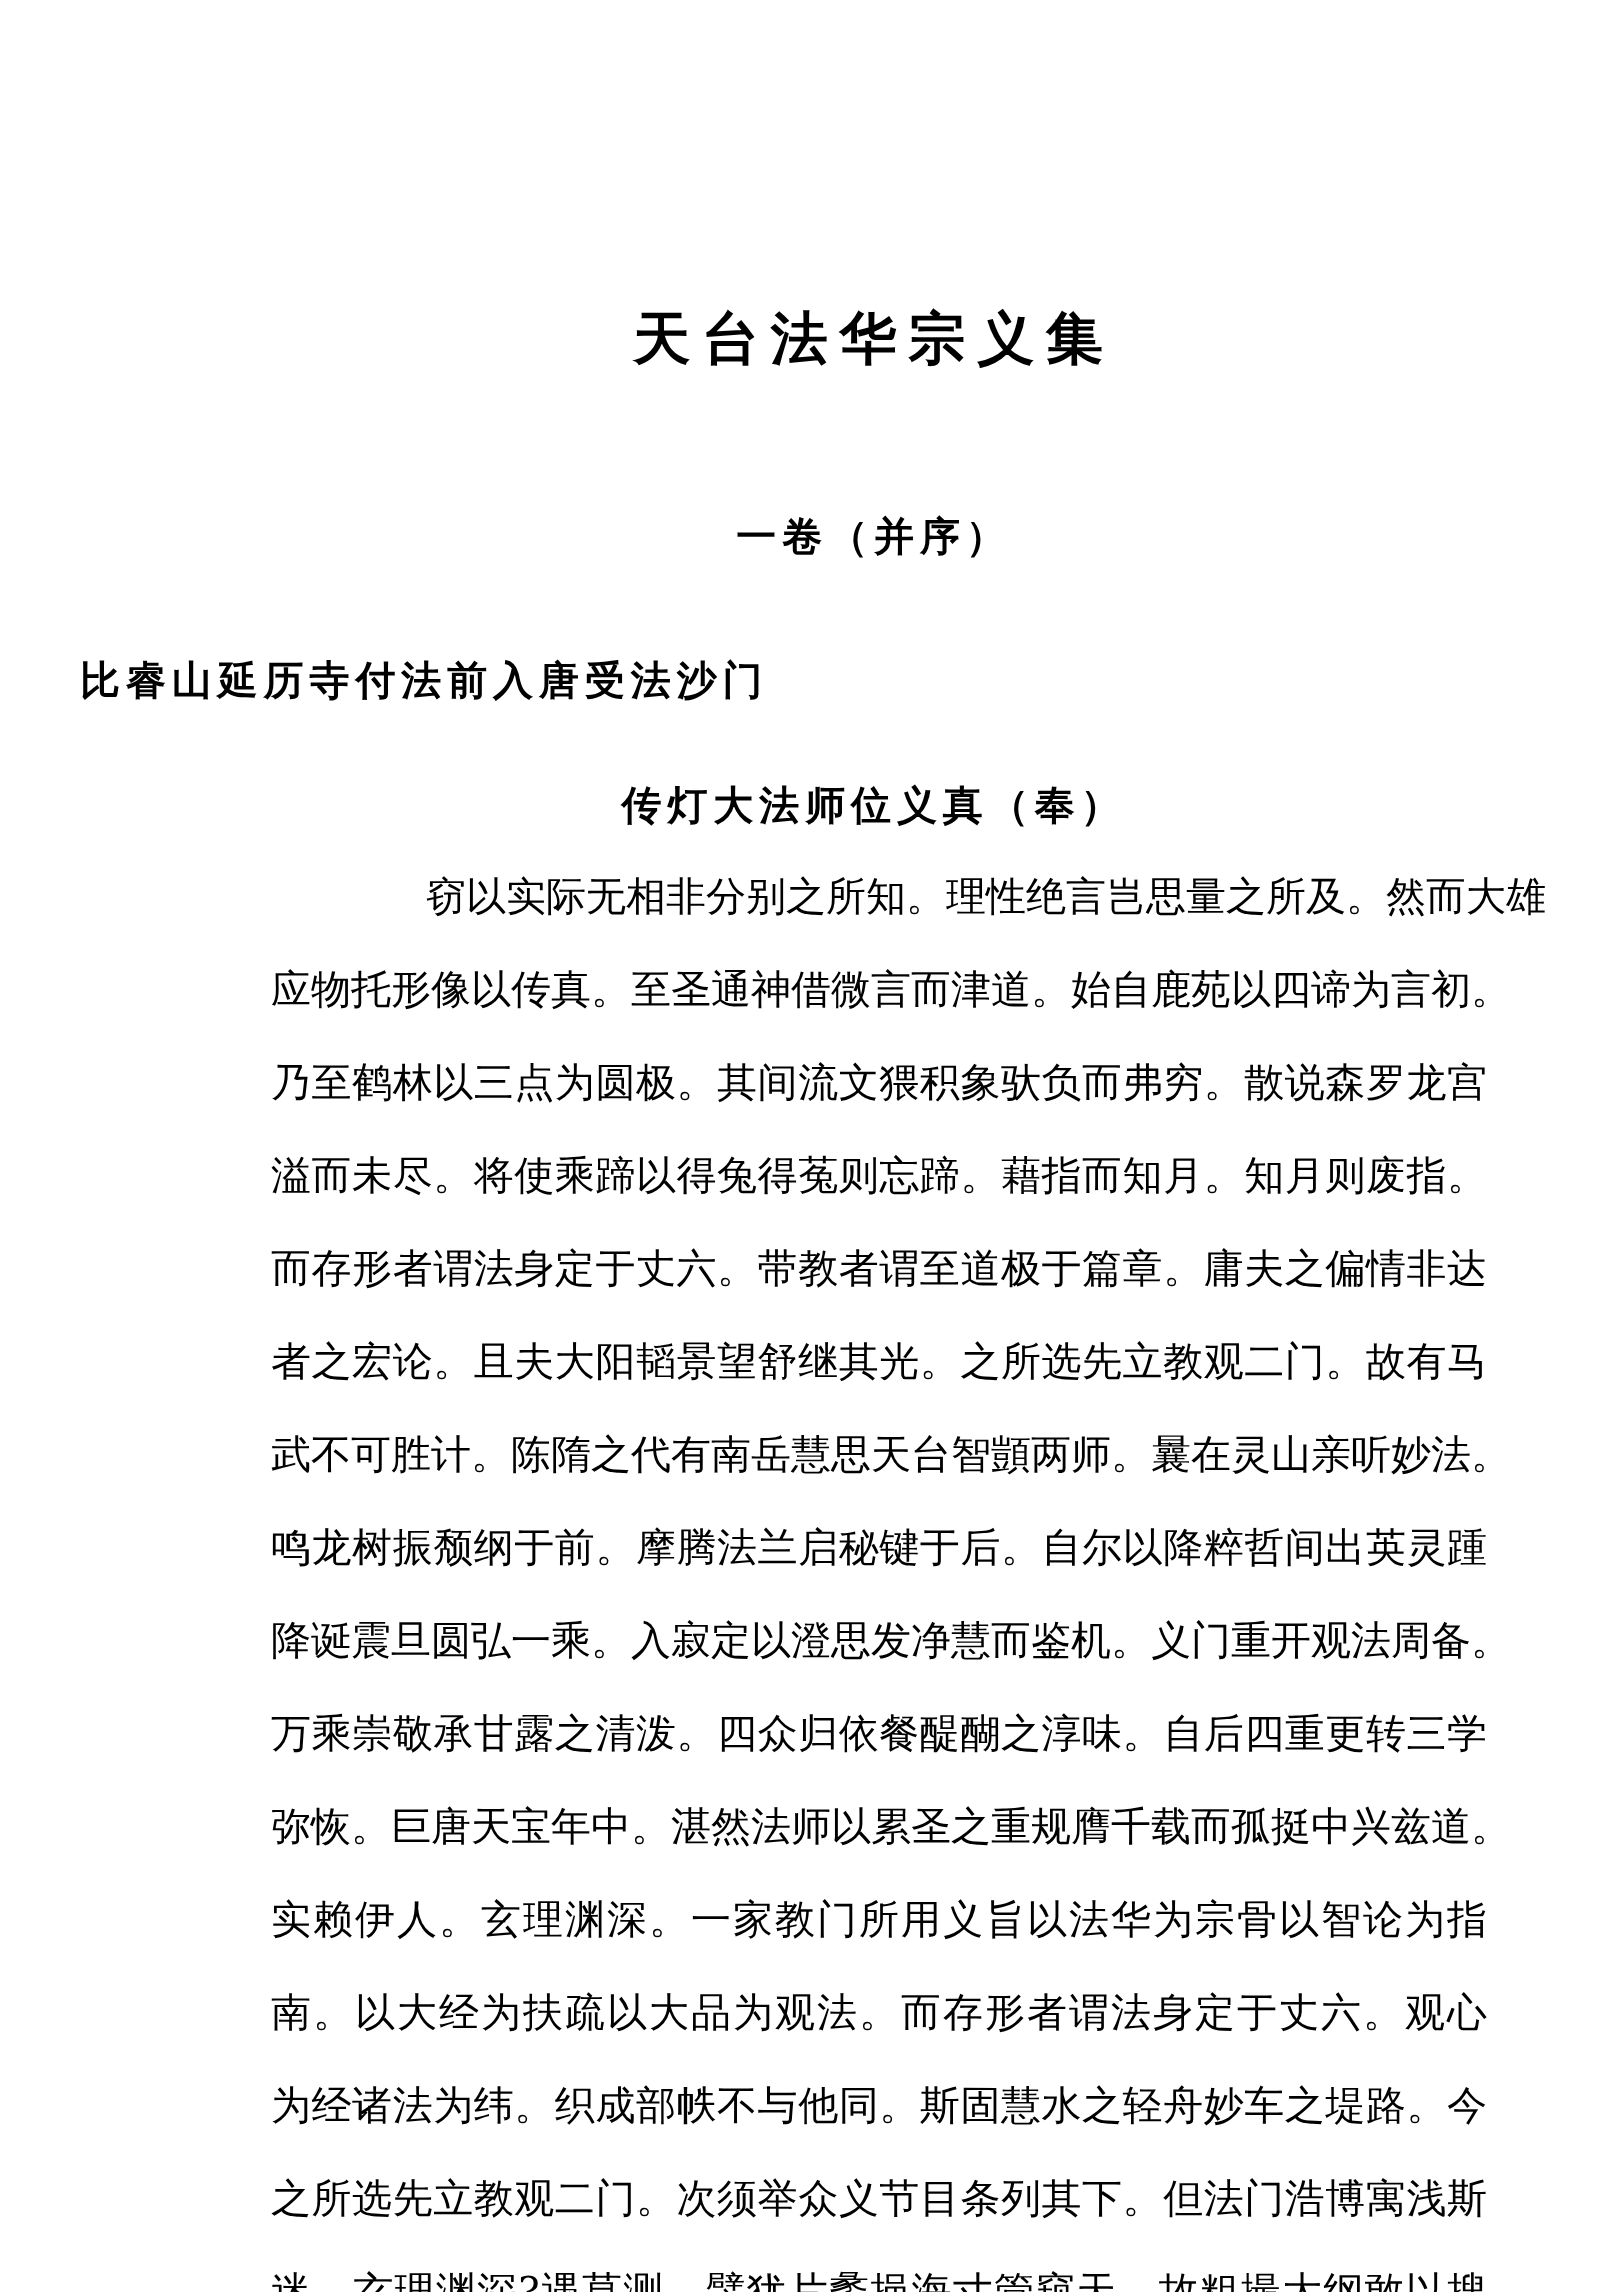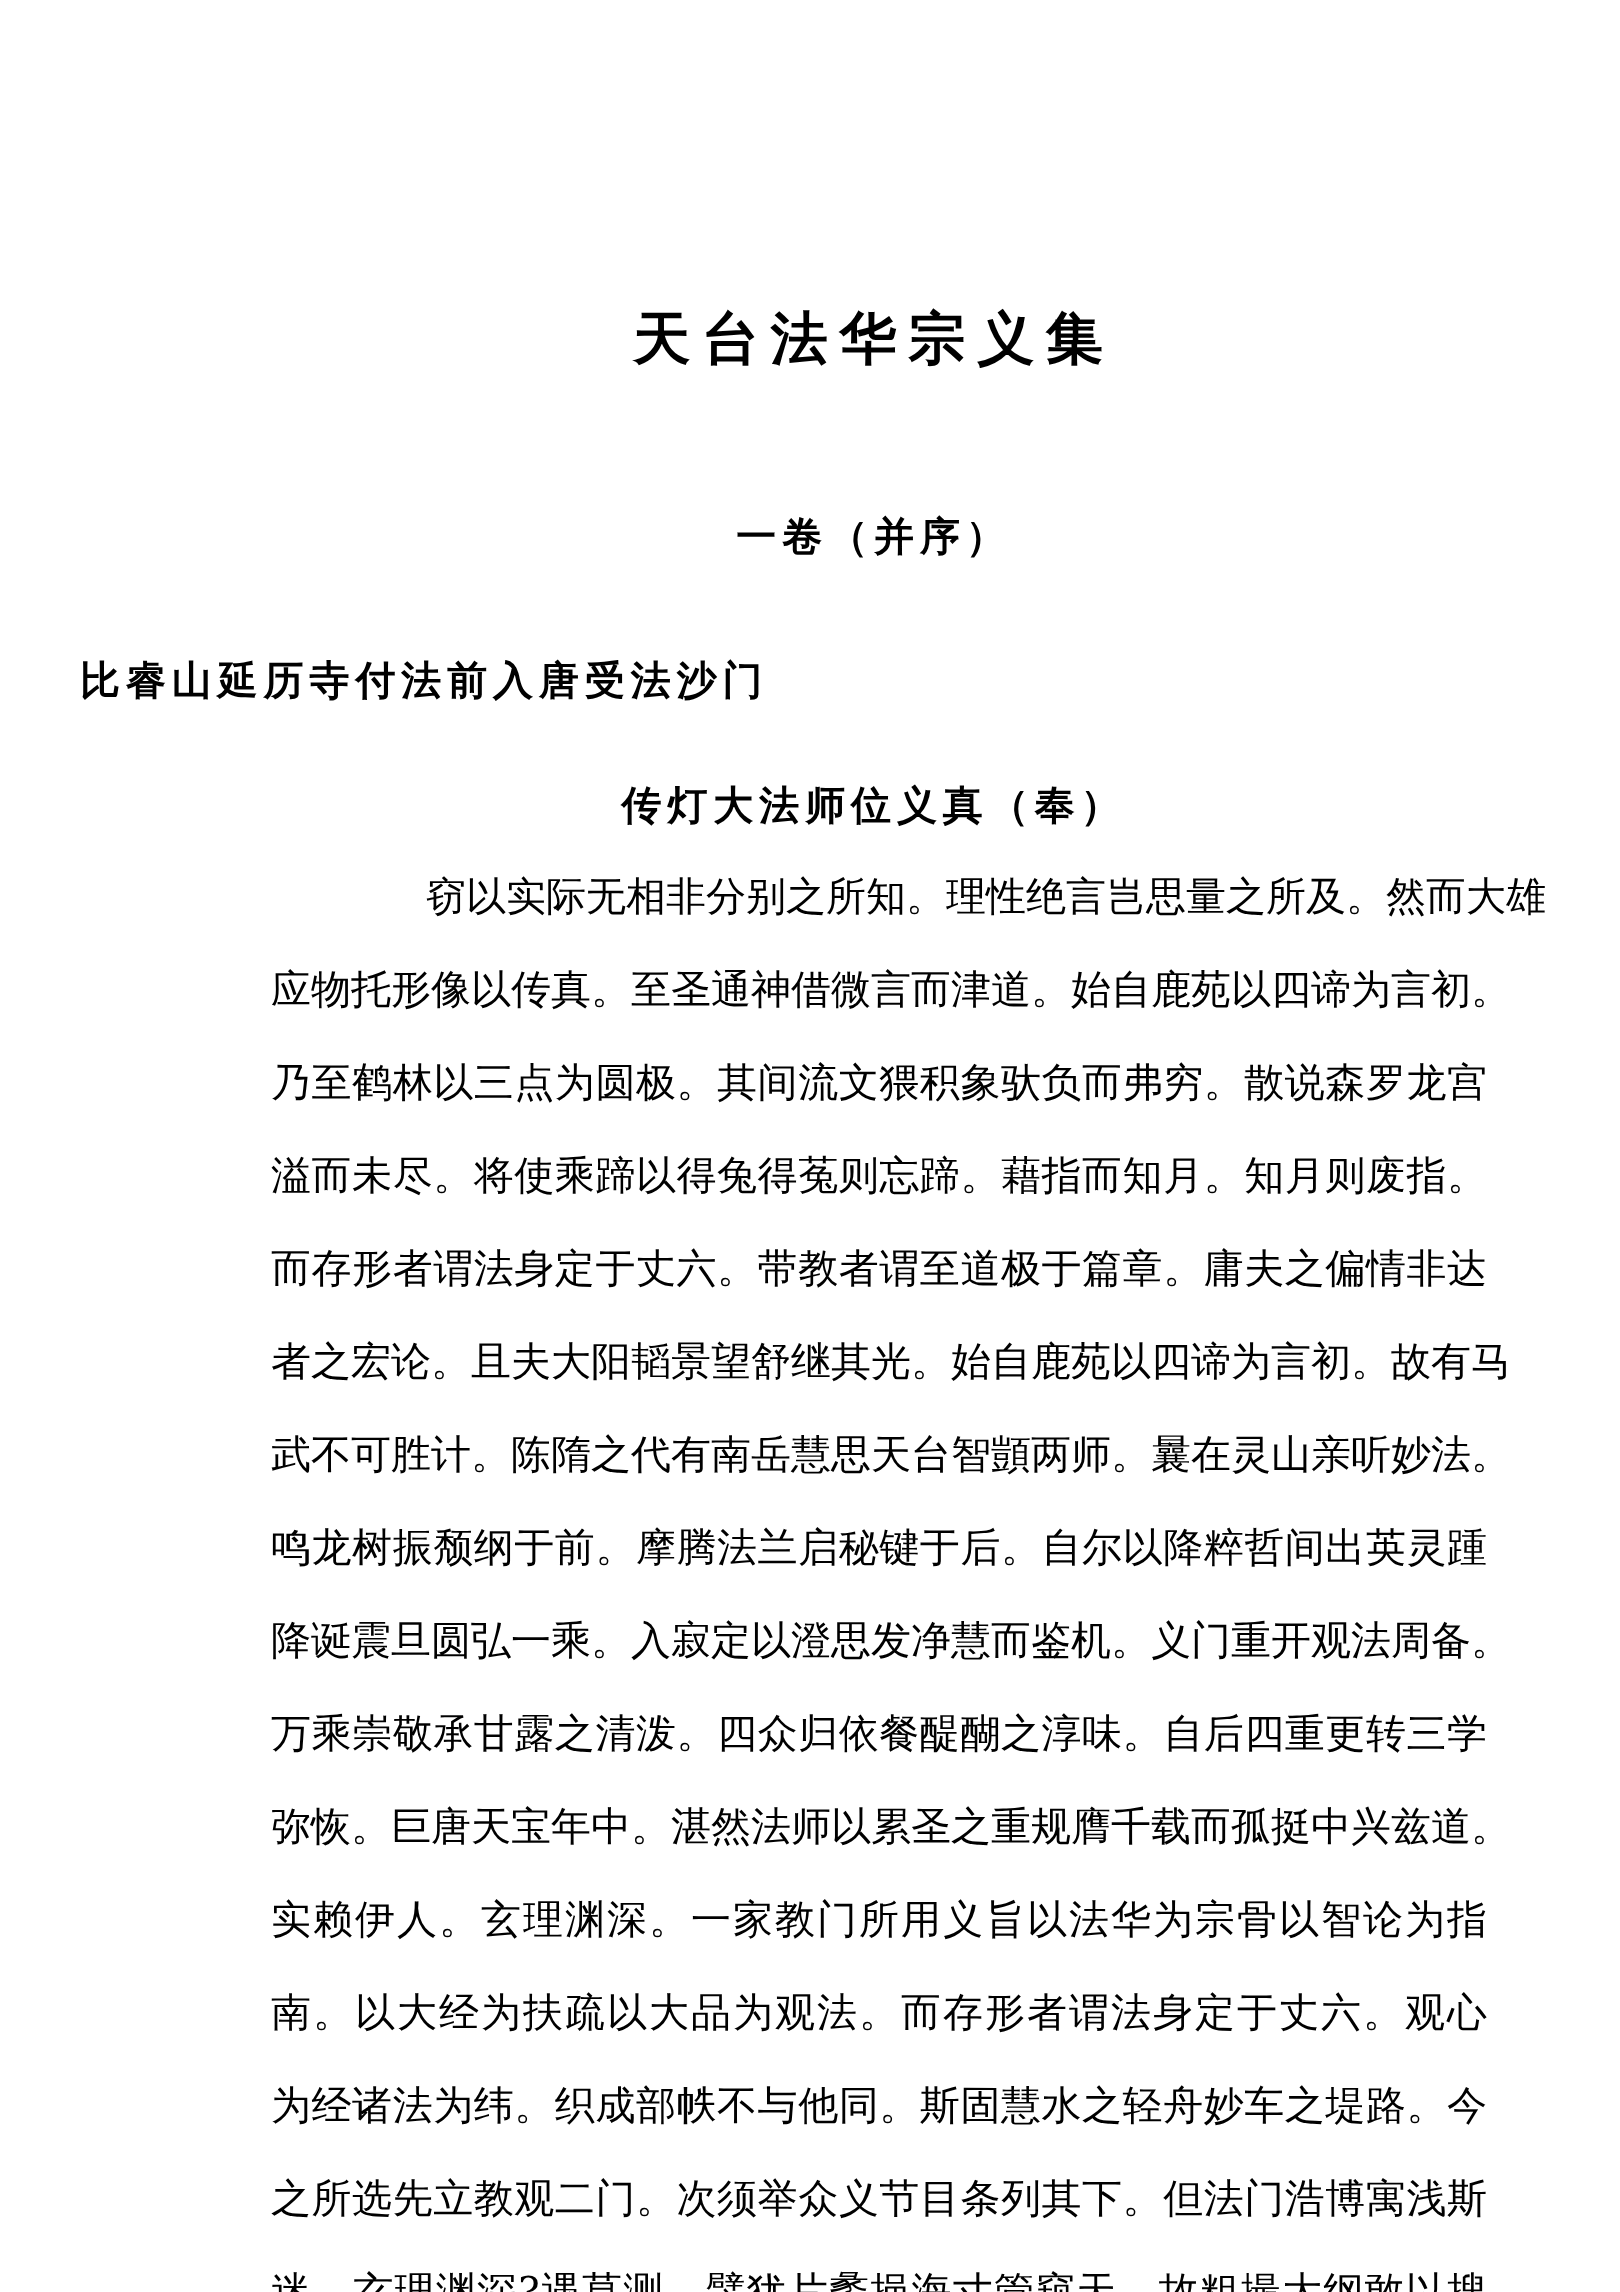--- a/index.html
+++ b/index.html
@@ -84,21 +84,21 @@
   <div class="attribution-line1">比睿山延历寺付法前入唐受法沙门</div>
 
   <div class="attribution-line2">传灯大法师位义真（奉）</div>
 
   <div class="body-text">
     <div class="body-line first-line">窃以实际无相非分别之所知。理性绝言岂思量之所及。然而大雄</div>
     <div class="body-line">应物托形像以传真。至圣通神借微言而津道。始自鹿苑以四谛为言初。</div>
     <div class="body-line">乃至鹤林以三点为圆极。其间流文猥积象驮负而弗穷。散说森罗龙宫</div>
     <div class="body-line">溢而未尽。将使乘蹄以得兔得菟则忘蹄。藉指而知月。知月则废指。</div>
     <div class="body-line">而存形者谓法身定于丈六。带教者谓至道极于篇章。庸夫之偏情非达</div>
-    <div class="body-line">者之宏论。且夫大阳韬景望舒继其光。始自鹿苑以四谛为言初。故有马</div>
+    <div class="body-line">者之宏论。且夫大阳韬景望舒继其光。之所选先立教观二门。故有马</div>
     <div class="body-line">武不可胜计。陈隋之代有南岳慧思天台智顗两师。曩在灵山亲听妙法。</div>
     <div class="body-line">鸣龙树振颓纲于前。摩腾法兰启秘键于后。自尔以降粹哲间出英灵踵</div>
     <div class="body-line">降诞震旦圆弘一乘。入寂定以澄思发净慧而鉴机。义门重开观法周备。</div>
     <div class="body-line">万乘崇敬承甘露之清泼。四众归依餐醍醐之淳味。自后四重更转三学</div>
     <div class="body-line">弥恢。巨唐天宝年中。湛然法师以累圣之重规膺千载而孤挺中兴兹道。</div>
     <div class="body-line">实赖伊人。玄理渊深。一家教门所用义旨以法华为宗骨以智论为指</div>
     <div class="body-line">南。以大经为扶疏以大品为观法。而存形者谓法身定于丈六。观心</div>
     <div class="body-line">为经诸法为纬。织成部帙不与他同。斯固慧水之轻舟妙车之堤路。今</div>
     <div class="body-line">之所选先立教观二门。次须举众义节目条列其下。但法门浩博寓浅斯</div>
     <div class="body-line">迷。玄理渊深?遇莫测。譬犹片蠡挹海寸管窥天。故粗撮大纲敢以搜</div>

